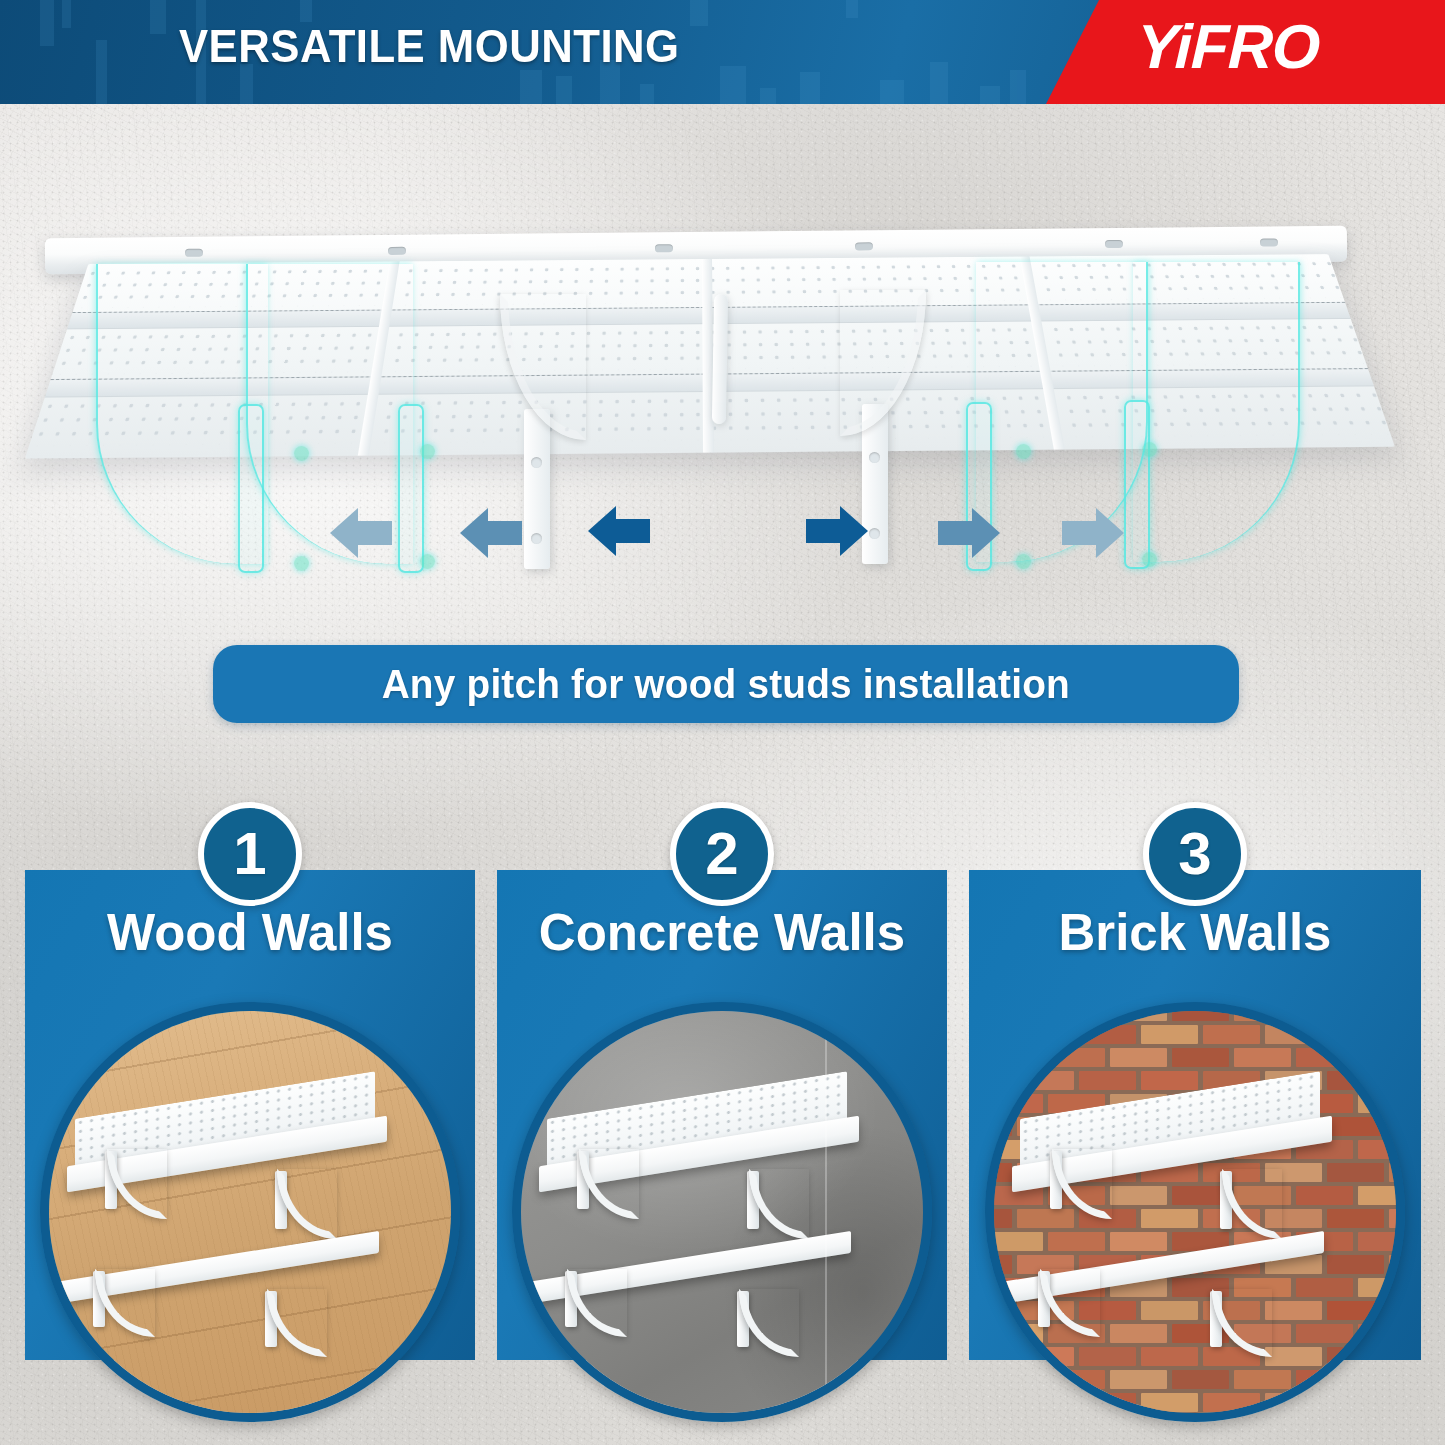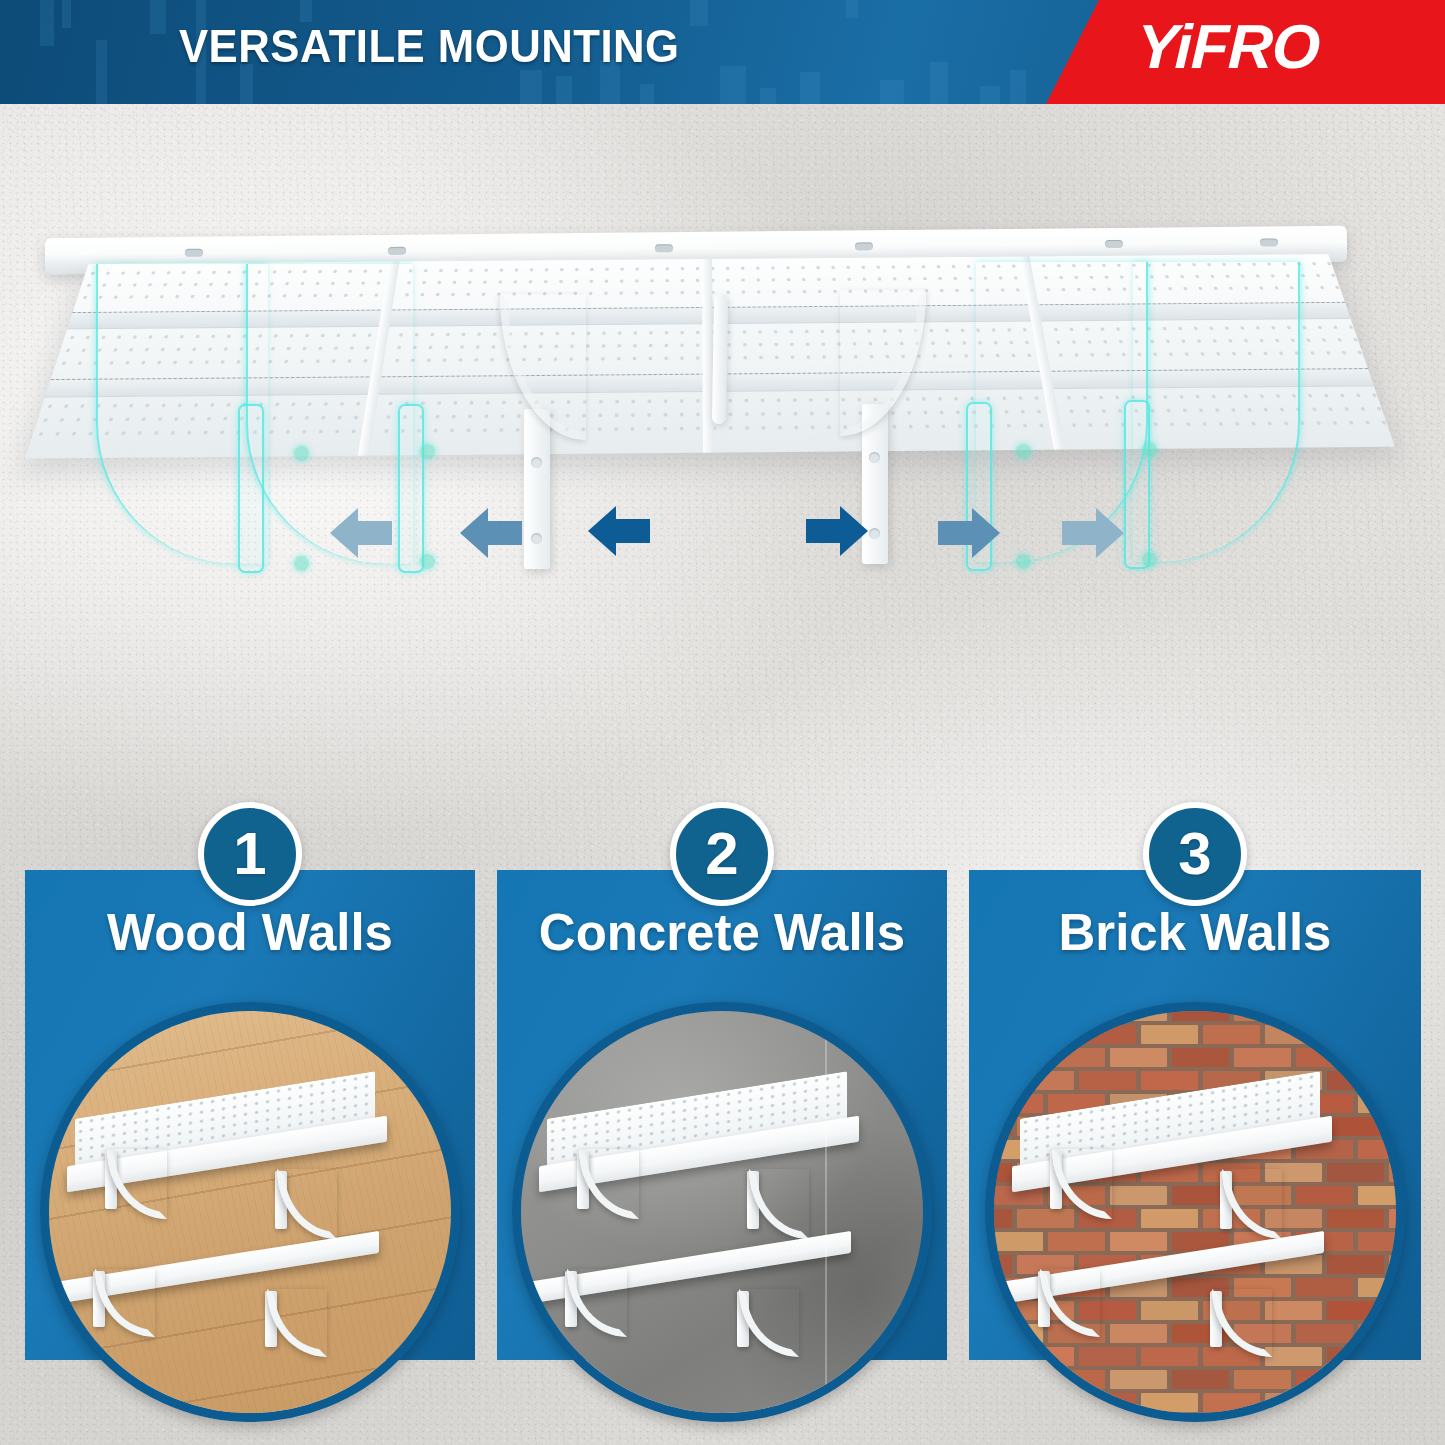--- a/index.html
+++ b/index.html
@@ -362,20 +362,23 @@
     <div class="arrow right" style="left:938px;top:404px;">
       <div class="shaft" style="background:#5c90b4"></div>
       <div class="head" style="border-left-color:#5c90b4"></div>
     </div>
     <div class="arrow right" style="left:1062px;top:404px;">
       <div class="shaft" style="background:#8fb3c9"></div>
       <div class="head" style="border-left-color:#8fb3c9"></div>
     </div>
   </div>
 
+  <div class="pill">
+    <span class="pill-text">Any pitch for wood studs installation</span>
+  </div>
 
   <div class="cards">
 
     <div class="card c1">
       <div class="badge">
         <span class="badge-num">1</span>
       </div>
       <div class="card-title">Wood Walls</div>
       <div class="photo-wrap">
         <div class="photo wall-wood">

